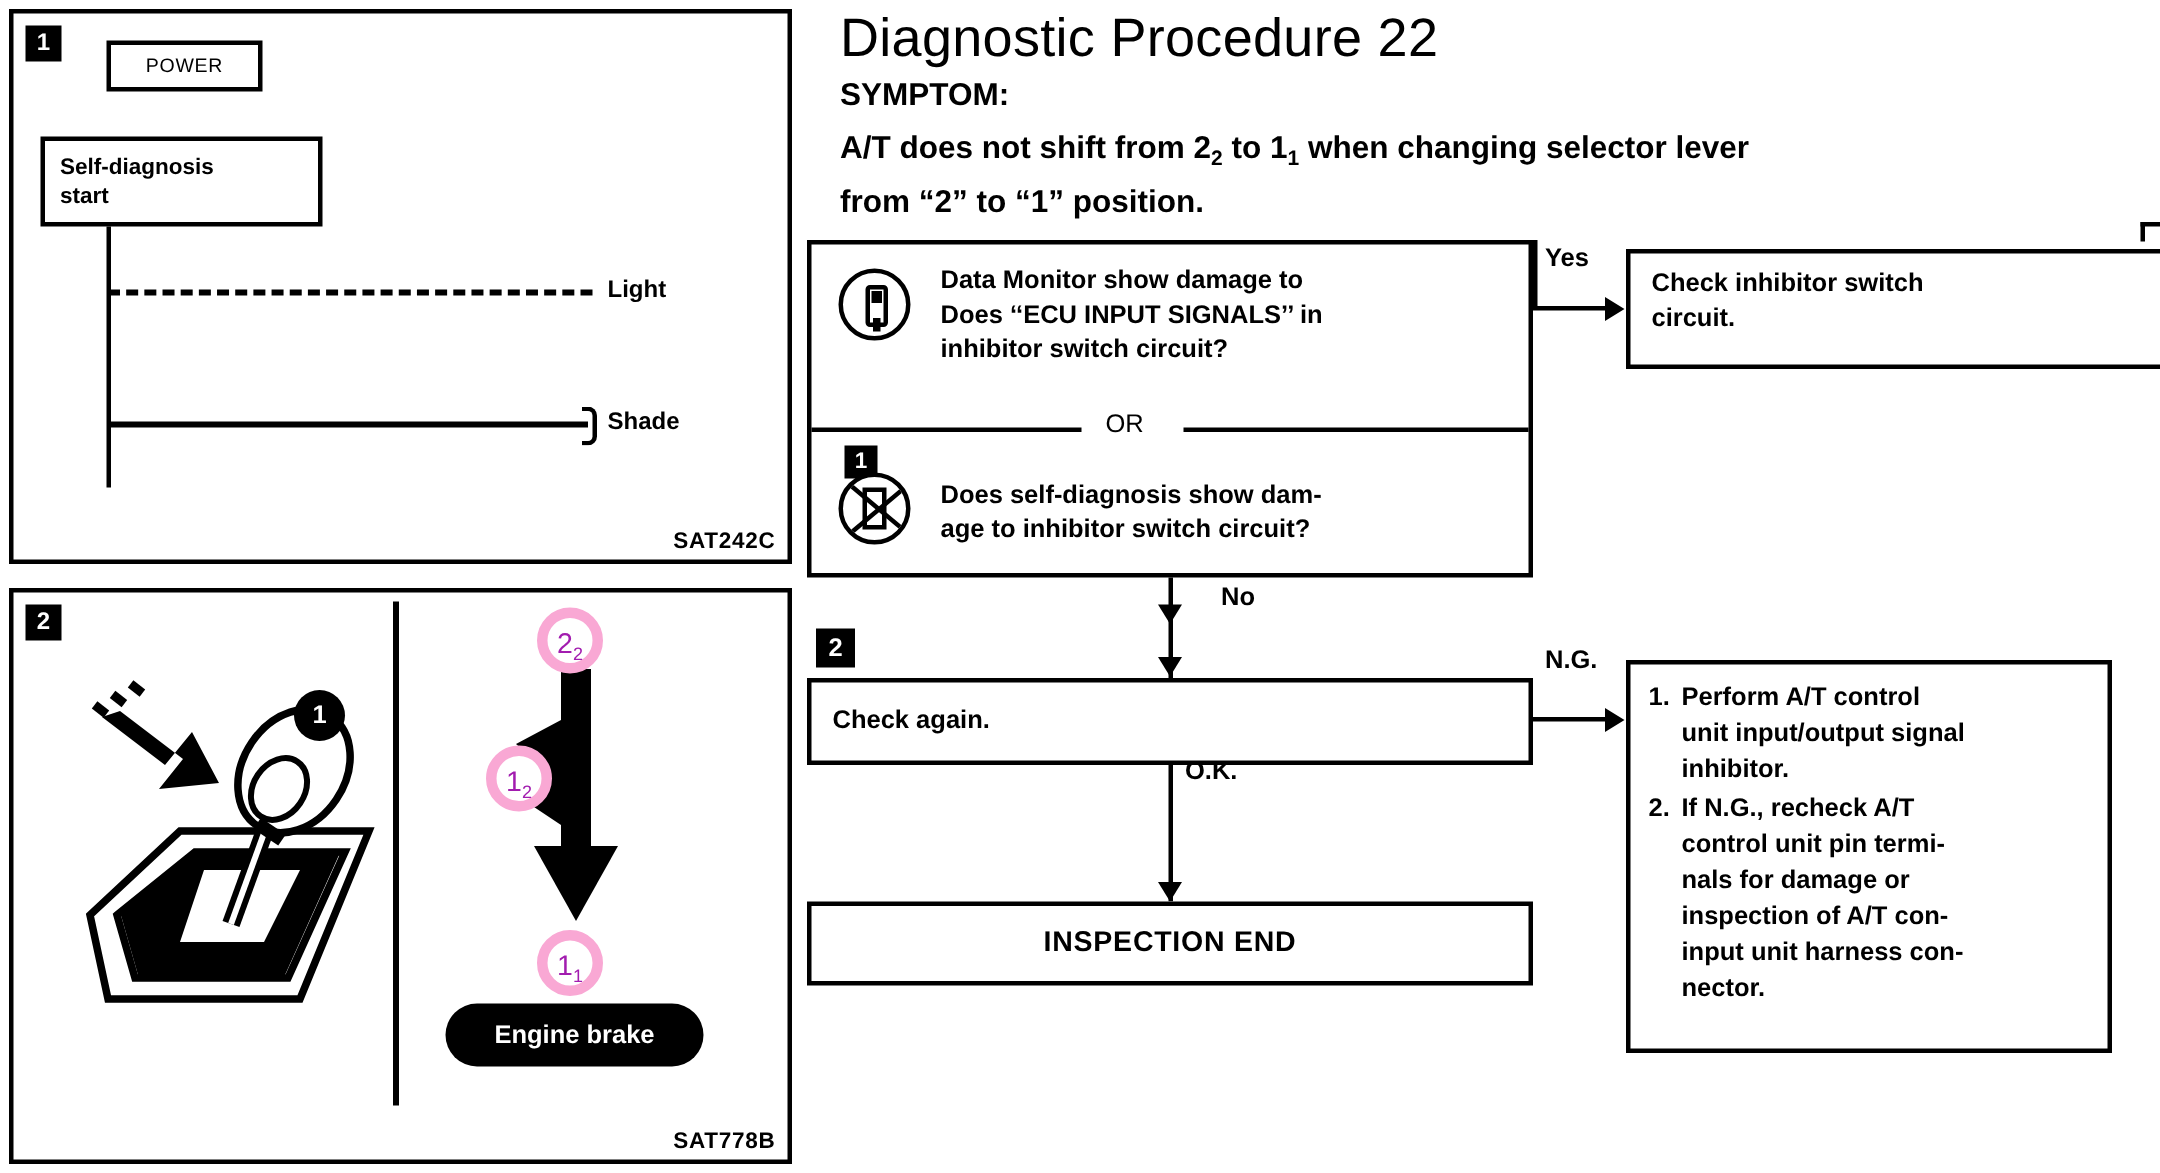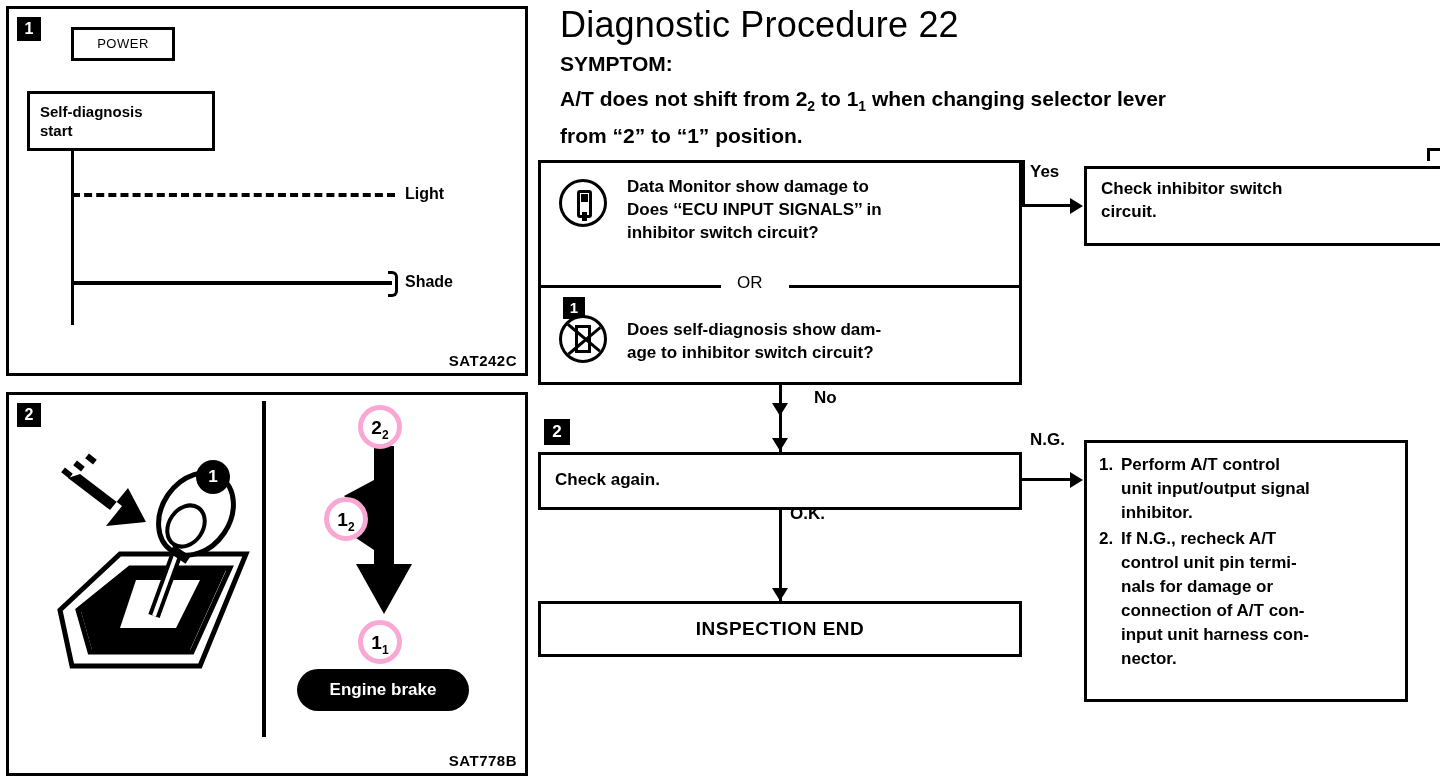--- a/index.html
+++ b/index.html
@@ -121,24 +121,24 @@
     color: #fff;
     font-weight: bold;
     font-size: 17px;
     line-height: 34px;
     text-align: center;
   }
   .circ-badge {
     position: absolute;
     width: 44px; height: 44px;
     border-radius: 50%;
-    border: 5px solid #f9a8d4;
-    background: #fff;
-    color: #000000;
-    font-weight: bold;
+    border: 7px solid #f9a8d4;
+    background: #fff;
+    color: #a21caf;
+    font-weight: normal;
     font-size: 19px;
     line-height: 36px;
     text-align: center;
     z-index: 3;
   }
   .circ-badge sub { font-size: 12px; }
   .engine-brake-pill {
     position: absolute;
     left: 297px; top: 669px;
     width: 172px; height: 42px;
@@ -464,21 +464,21 @@
           <span>unit input/output signal</span><br>
           <span>inhibitor.</span>
         </span>
       </li>
       <li>
         <span class="num">2.</span>
         <span>
           <span>If N.G., recheck A/T</span><br>
           <span>control unit pin termi-</span><br>
           <span>nals for damage or</span><br>
-          <span>connection of A/T con-</span><br>
+          <span>inspection of A/T con-</span><br>
           <span>input unit harness con-</span><br>
           <span>nector.</span>
         </span>
       </li>
     </ul>
   </div>
 
   <div class="fc-line" style="left:779px;top:510px;width:3px;height:91px;"></div>
   <div class="arrow-down" style="left:772px;top:588px;"></div>
   <div class="fc-label" style="left:790px;top:504px;">O.K.</div>

